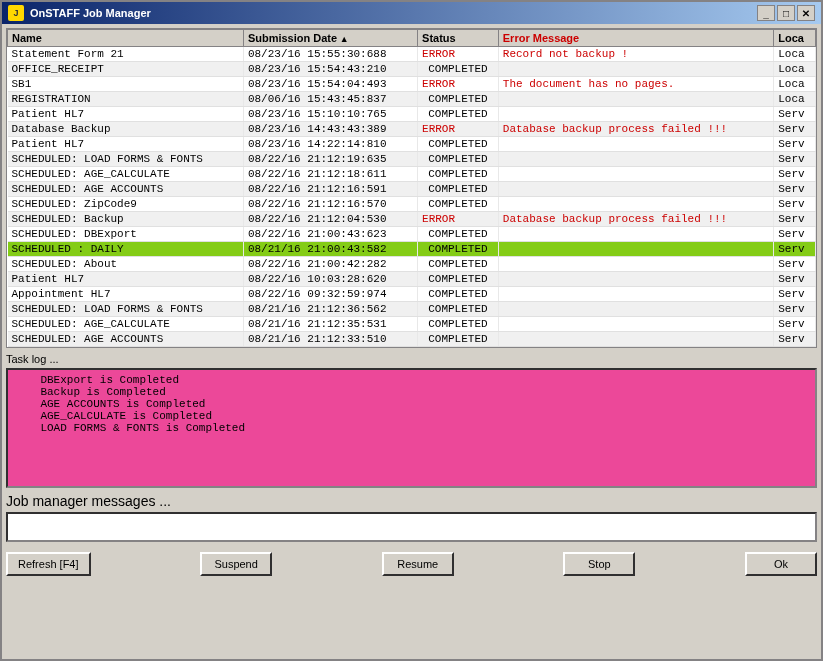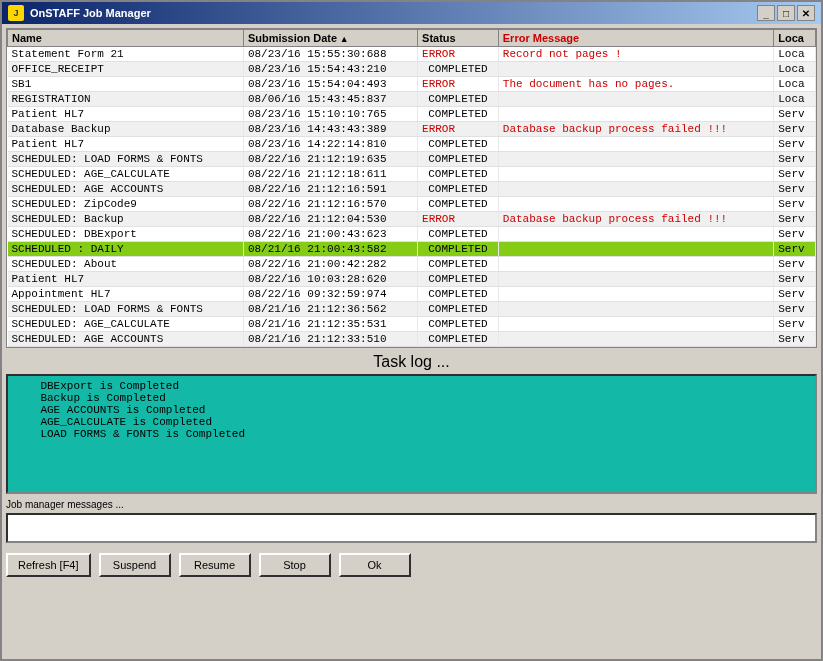--- a/index.html
+++ b/index.html
@@ -135,53 +135,52 @@
     }
     td.error-msg {
       color: #cc0000;
     }
     .task-log-section {
       display: flex;
       flex-direction: column;
       gap: 2px;
     }
     .section-label {
-      font-size: 16px;
+      font-size: 11px;
       color: #000;
       padding: 1px 0;
-      text-align: center;
     }
     .task-log-box {
       border: 2px inset #848284;
-      background: #14b8a6;
+      background: #ec4899;
       height: 120px;
       padding: 4px 6px;
       font-family: 'Courier New', monospace;
       font-size: 11px;
       overflow-y: auto;
       white-space: pre;
     }
     .job-messages-section {
       display: flex;
       flex-direction: column;
       gap: 2px;
     }
     .job-messages-label {
-      font-size: 10px;
+      font-size: 14px;
       color: #000;
       padding: 1px 0;
     }
     .job-messages-box {
       border: 2px inset #848284;
       background: white;
       height: 30px;
     }
     .button-bar {
       display: flex;
-      justify-content: flex-start;
+      justify-content: space-between;
       gap: 8px;
       padding: 6px 0;
       flex-shrink: 0;
     }
     .btn {
       min-width: 72px;
       height: 24px;
       background: #d4d0c8;
       border: 2px outset #ffffff;
       border-right-color: #848284;
@@ -220,21 +219,21 @@
             <th>Status</th>
             <th class="error-col">Error Message</th>
             <th>Loca</th>
           </tr>
         </thead>
         <tbody id="table-body">
         <tr>
               <td>Statement Form 21</td>
               <td>08/23/16 15:55:30:688</td>
               <td class="status-error">ERROR</td>
-              <td class="error-msg">Record not pages !</td>
+              <td class="error-msg">Record not backup !</td>
               <td>Loca</td>
             </tr>
             <tr>
               <td>OFFICE_RECEIPT</td>
               <td>08/23/16 15:54:43:210</td>
               <td class="status-completed">COMPLETED</td>
               <td></td>
               <td>Loca</td>
             </tr>
             <tr>

